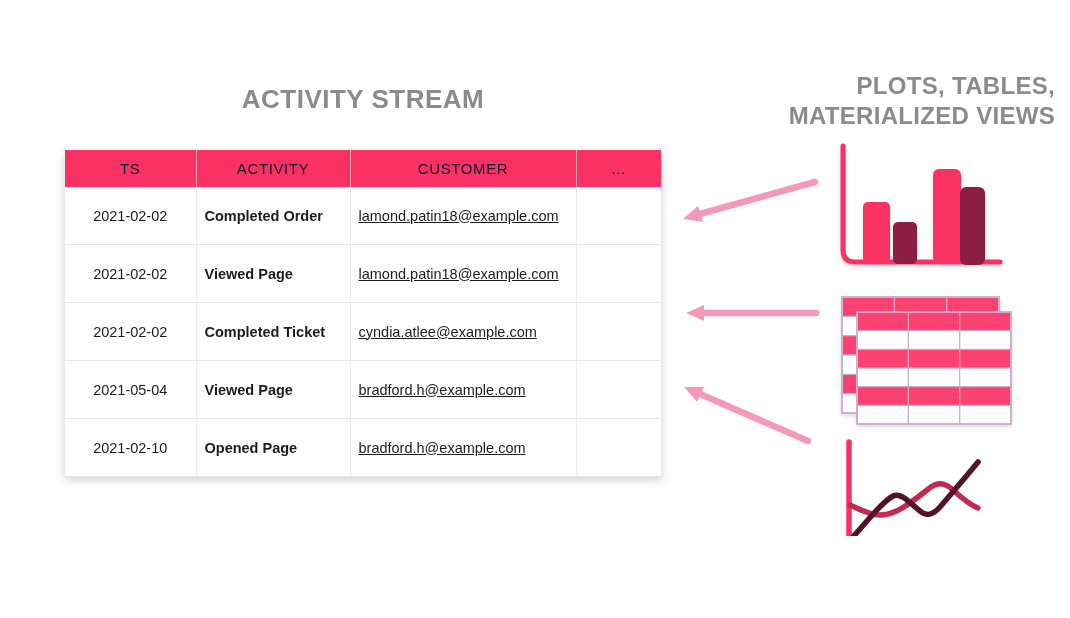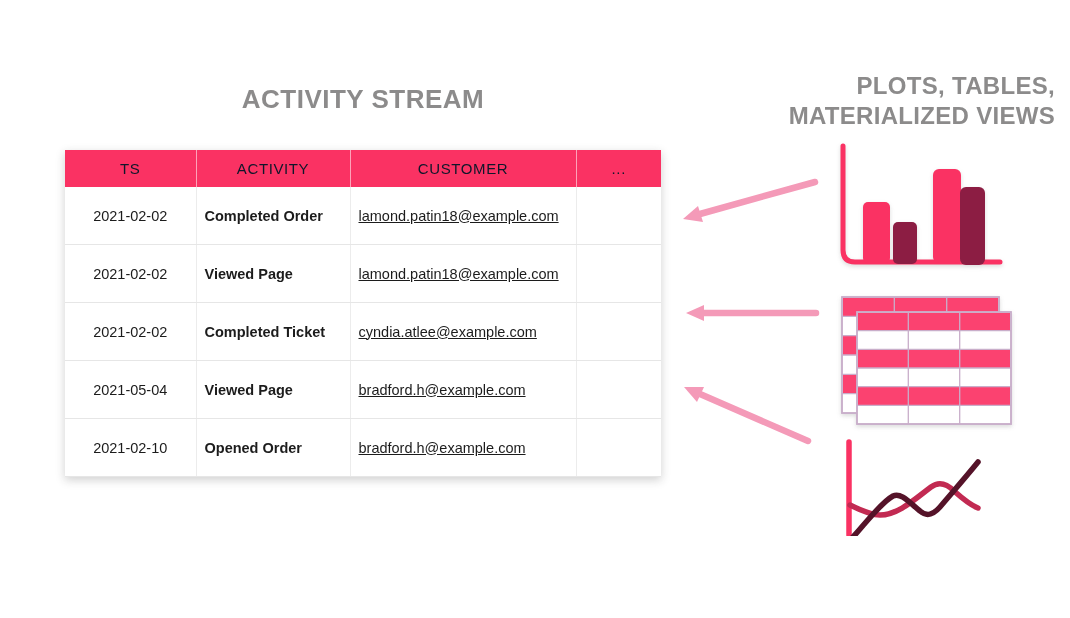--- a/index.html
+++ b/index.html
@@ -126,21 +126,21 @@
         <td class="cell-more"></td>
       </tr>
       <tr>
         <td class="cell-ts">2021-05-04</td>
         <td class="cell-activity">Viewed Page</td>
         <td class="cell-customer">bradford.h@example.com</td>
         <td class="cell-more"></td>
       </tr>
       <tr>
         <td class="cell-ts">2021-02-10</td>
-        <td class="cell-activity">Opened Order</td>
+        <td class="cell-activity">Opened Page</td>
         <td class="cell-customer">bradford.h@example.com</td>
         <td class="cell-more"></td>
       </tr>
     </tbody>
   </table>
 
   <svg class="overlay" width="1070" height="618" viewBox="0 0 1070 618" xmlns="http://www.w3.org/2000/svg">
 
     <g>
       <line x1="815" y1="182" x2="700" y2="214" stroke-width="6.5" stroke-linecap="round" stroke="#f49ab8"></line>

